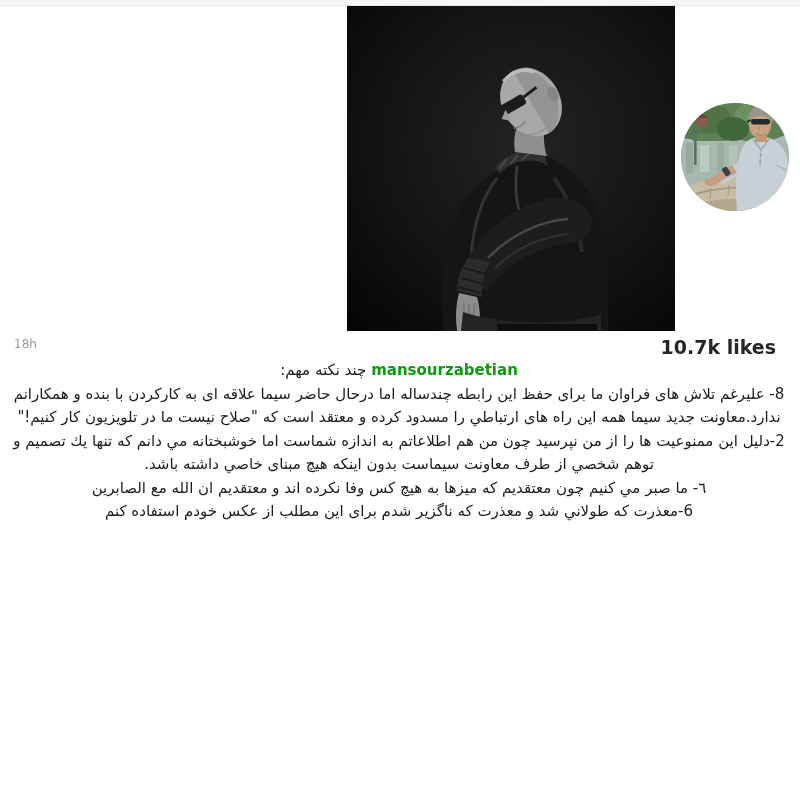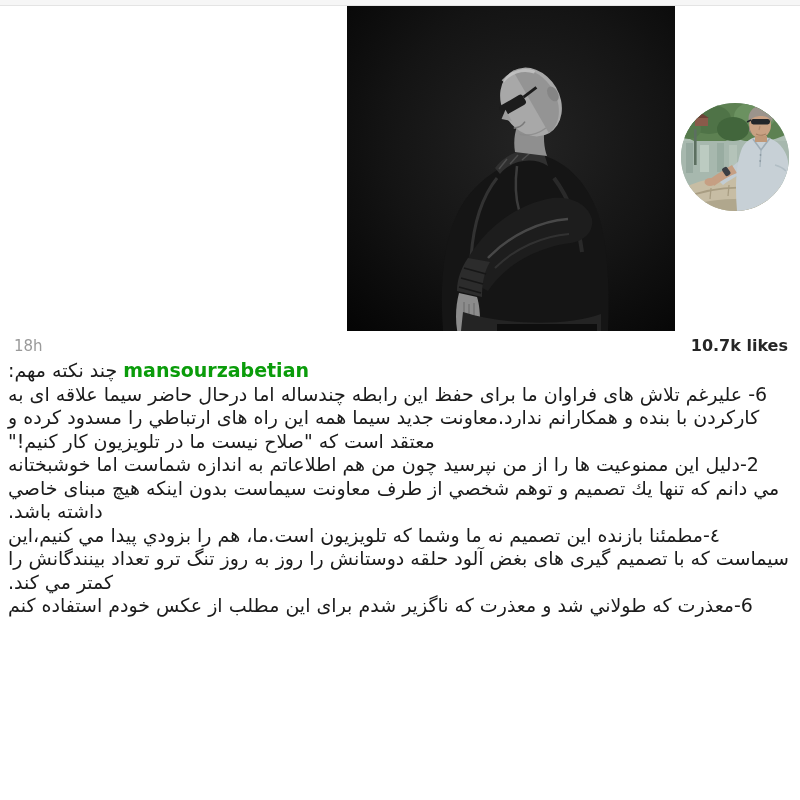--- a/index.html
+++ b/index.html
@@ -22,30 +22,30 @@
     position:absolute;left:347px;top:6px;width:328px;height:325px;display:block;
   }
   .photo svg{display:block;width:100%;height:100%;}
   .avatar{
     position:absolute;left:681px;top:103px;width:108px;height:108px;
     border-radius:50%;overflow:hidden;display:block;
   }
   .avatar svg{display:block;width:100%;height:100%;}
   .meta-time{
     position:absolute;top:337px;left:14px;
-    font-size:15px;color:var(--time);
+    font-size:12px;color:var(--time);
   }
   .meta-likes{
-    position:absolute;top:336px;right:12px;
-    font-size:16px;font-weight:bold;color:var(--likes);
+    position:absolute;top:336px;right:24px;
+    font-size:19px;font-weight:bold;color:var(--likes);
   }
   .caption{
     position:absolute;top:359px;left:8px;right:10px;
-    direction:rtl;text-align:left;
-    font-size:19px;line-height:23.5px;color:var(--text);
+    direction:rtl;text-align:center;
+    font-size:15px;line-height:23.5px;color:var(--text);
   }
   .caption p{margin:0;padding:0;}
   .username{color:var(--green);font-weight:bold;cursor:pointer;}
   .linktext{color:var(--blue);cursor:pointer;}
 </style>
 </head>
 <body>
 
 <div class="topbar"></div>
 
@@ -168,17 +168,17 @@
 
     <path d="M74 33 L74 39 L86 39 L86 33 Z" fill="#c09878"></path>
   </svg>
 </div>
 
 <div class="meta-time">18h</div>
 <div class="meta-likes">10.7k likes</div>
 
 <div class="caption">
   <p><span class="username">mansourzabetian</span> <span>چند نکته مهم:</span></p>
-  <p>6- علیرغم تلاش های فراوان ما برای حفظ این رابطه چندساله اما درحال حاضر سیما علاقه ای به کارکردن با بنده و همکارانم ندارد.معاونت جدید سیما همه این راه های ارتباطي را مسدود کرده و معتقد است که "صلاح نیست ما در تلویزیون کار کنیم!"</p>
+  <p>8- علیرغم تلاش های فراوان ما برای حفظ این رابطه چندساله اما درحال حاضر سیما علاقه ای به کارکردن با بنده و همکارانم ندارد.معاونت جدید سیما همه این راه های ارتباطي را مسدود کرده و معتقد است که "صلاح نیست ما در تلویزیون کار کنیم!"</p>
   <p>2-دلیل این ممنوعیت ها را از من نپرسید چون من هم اطلاعاتم به اندازه شماست اما خوشبختانه مي دانم که تنها یك تصمیم و توهم شخصي از طرف معاونت سیماست بدون اینکه هیچ مبنای خاصي داشته باشد.</p>
-  <p>٤-مطمئنا بازنده این تصمیم نه ما وشما که تلویزیون است.ما، هم را بزودي پیدا مي کنیم،این سیماست که با تصمیم گیری های بغض آلود حلقه دوستانش را روز به روز تنگ ترو تعداد بینندگانش را کمتر مي کند.</p>
+  <p>٦- ما صبر مي کنیم چون معتقدیم که میزها به هیچ کس وفا نکرده اند و معتقدیم ان الله مع الصابرین</p>
   <p>6-معذرت که طولاني شد و معذرت که ناگزیر شدم برای این مطلب از عکس خودم استفاده کنم</p>
 </div>
 
 </body></html>

